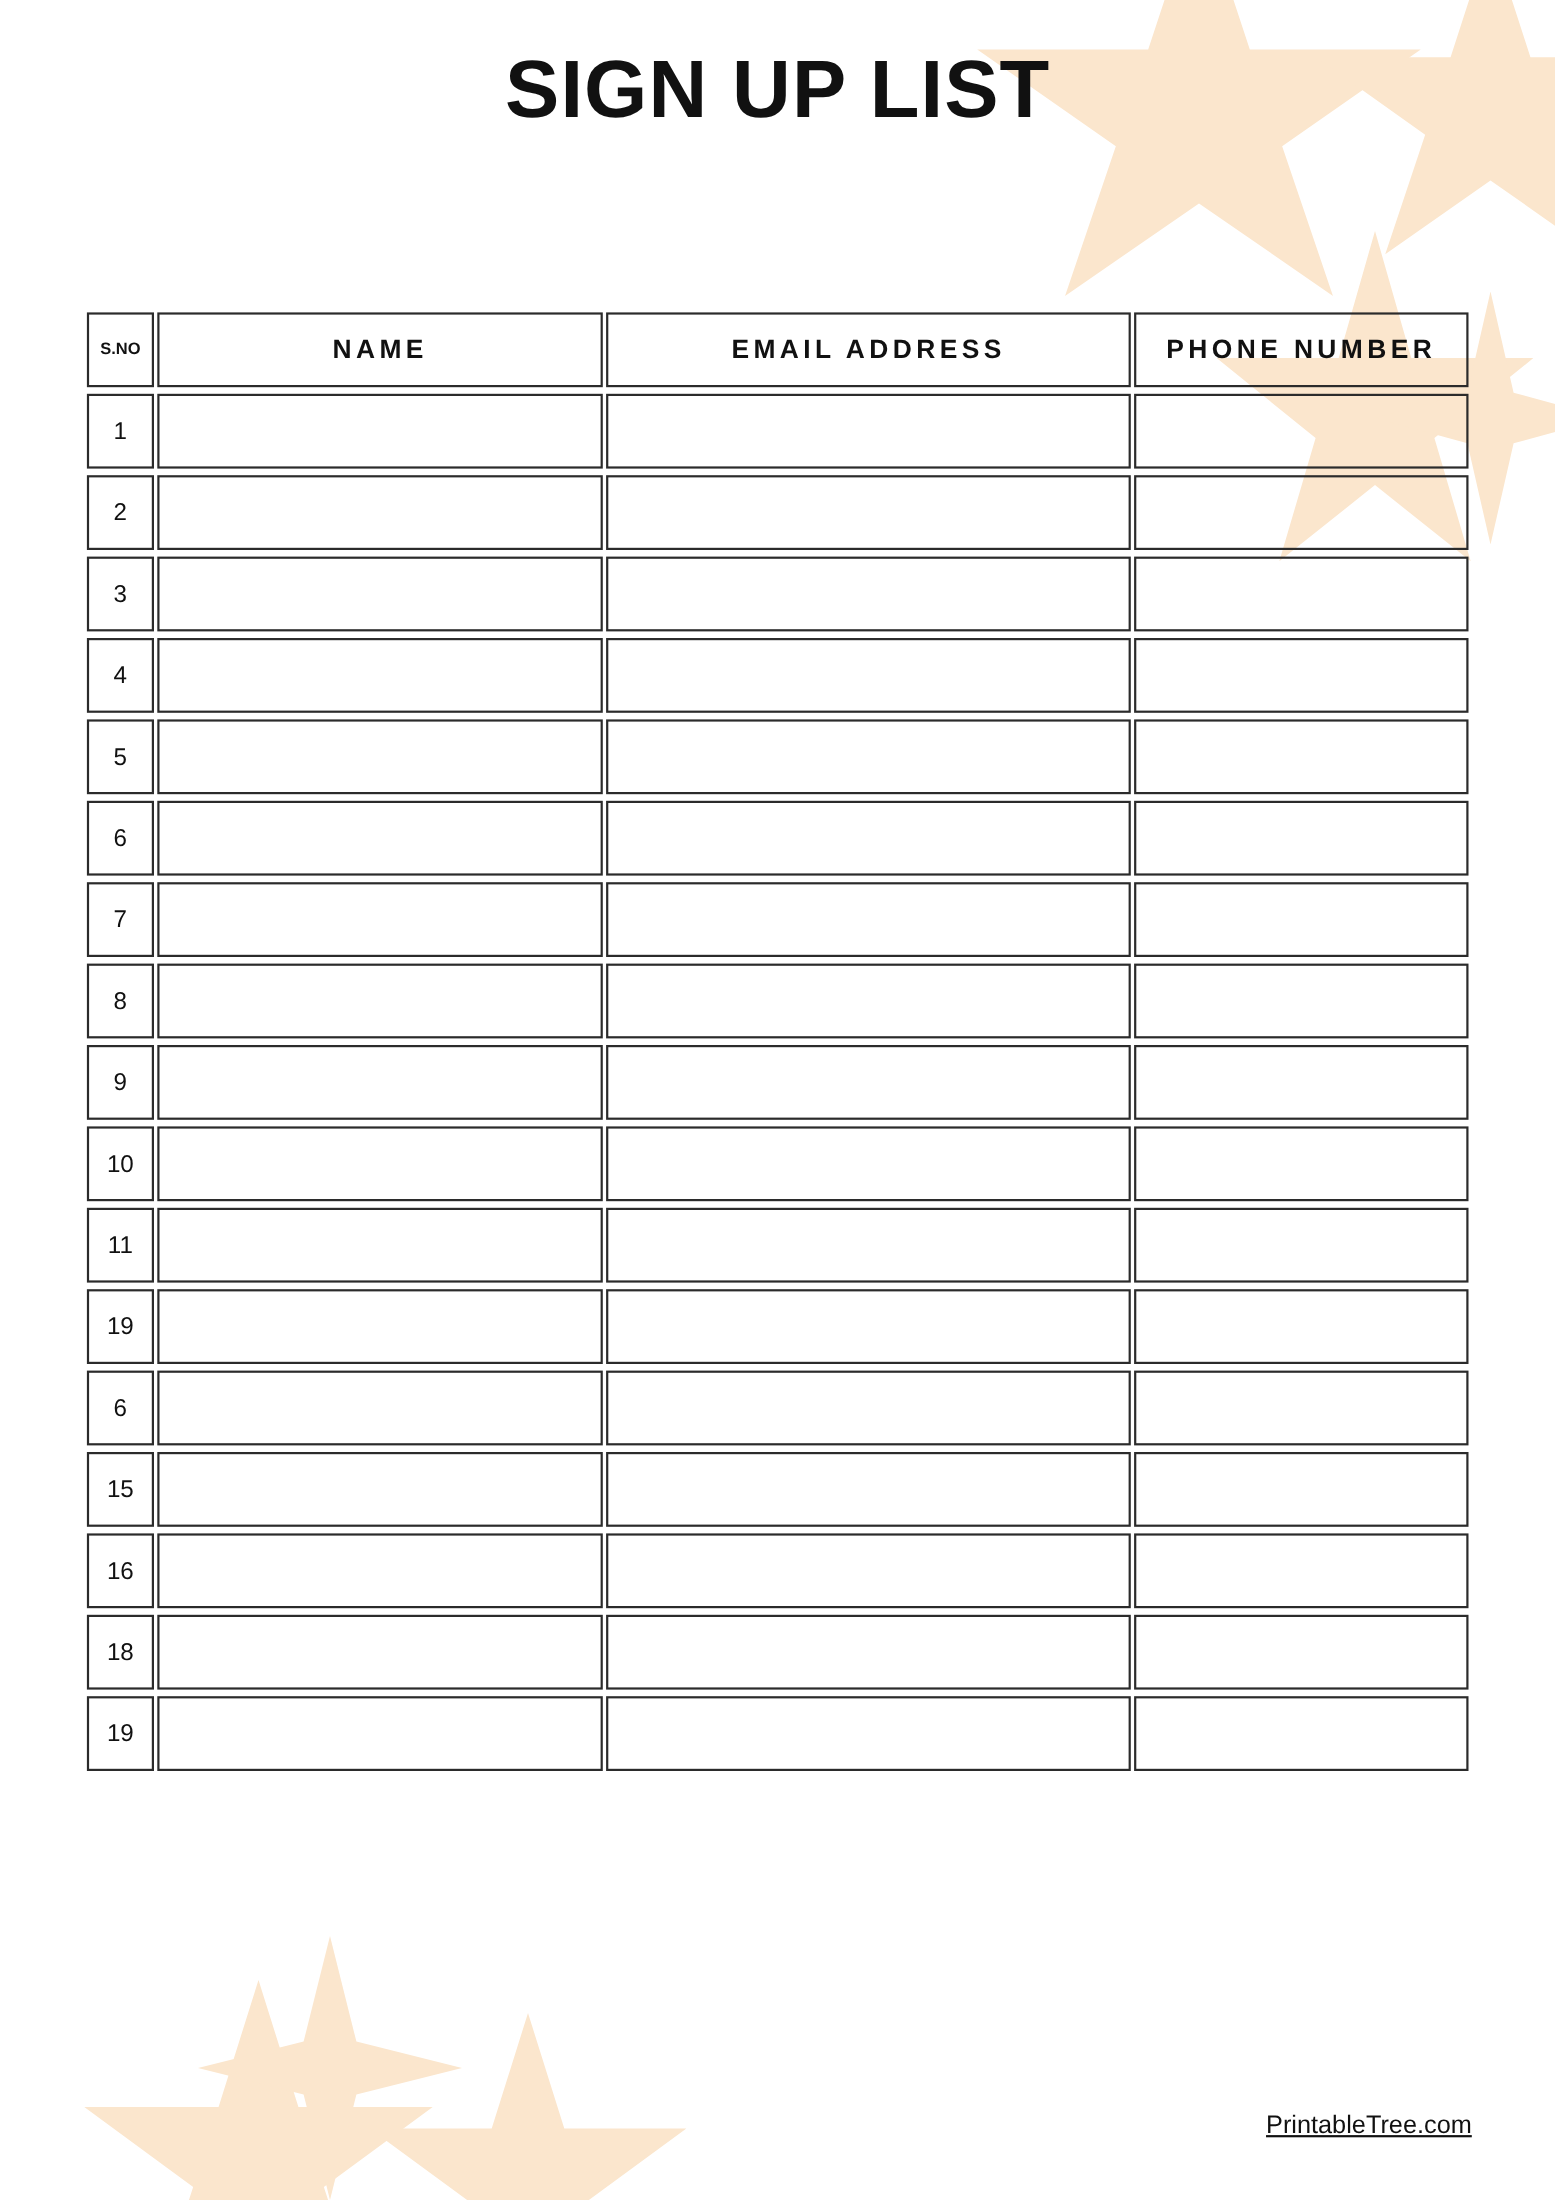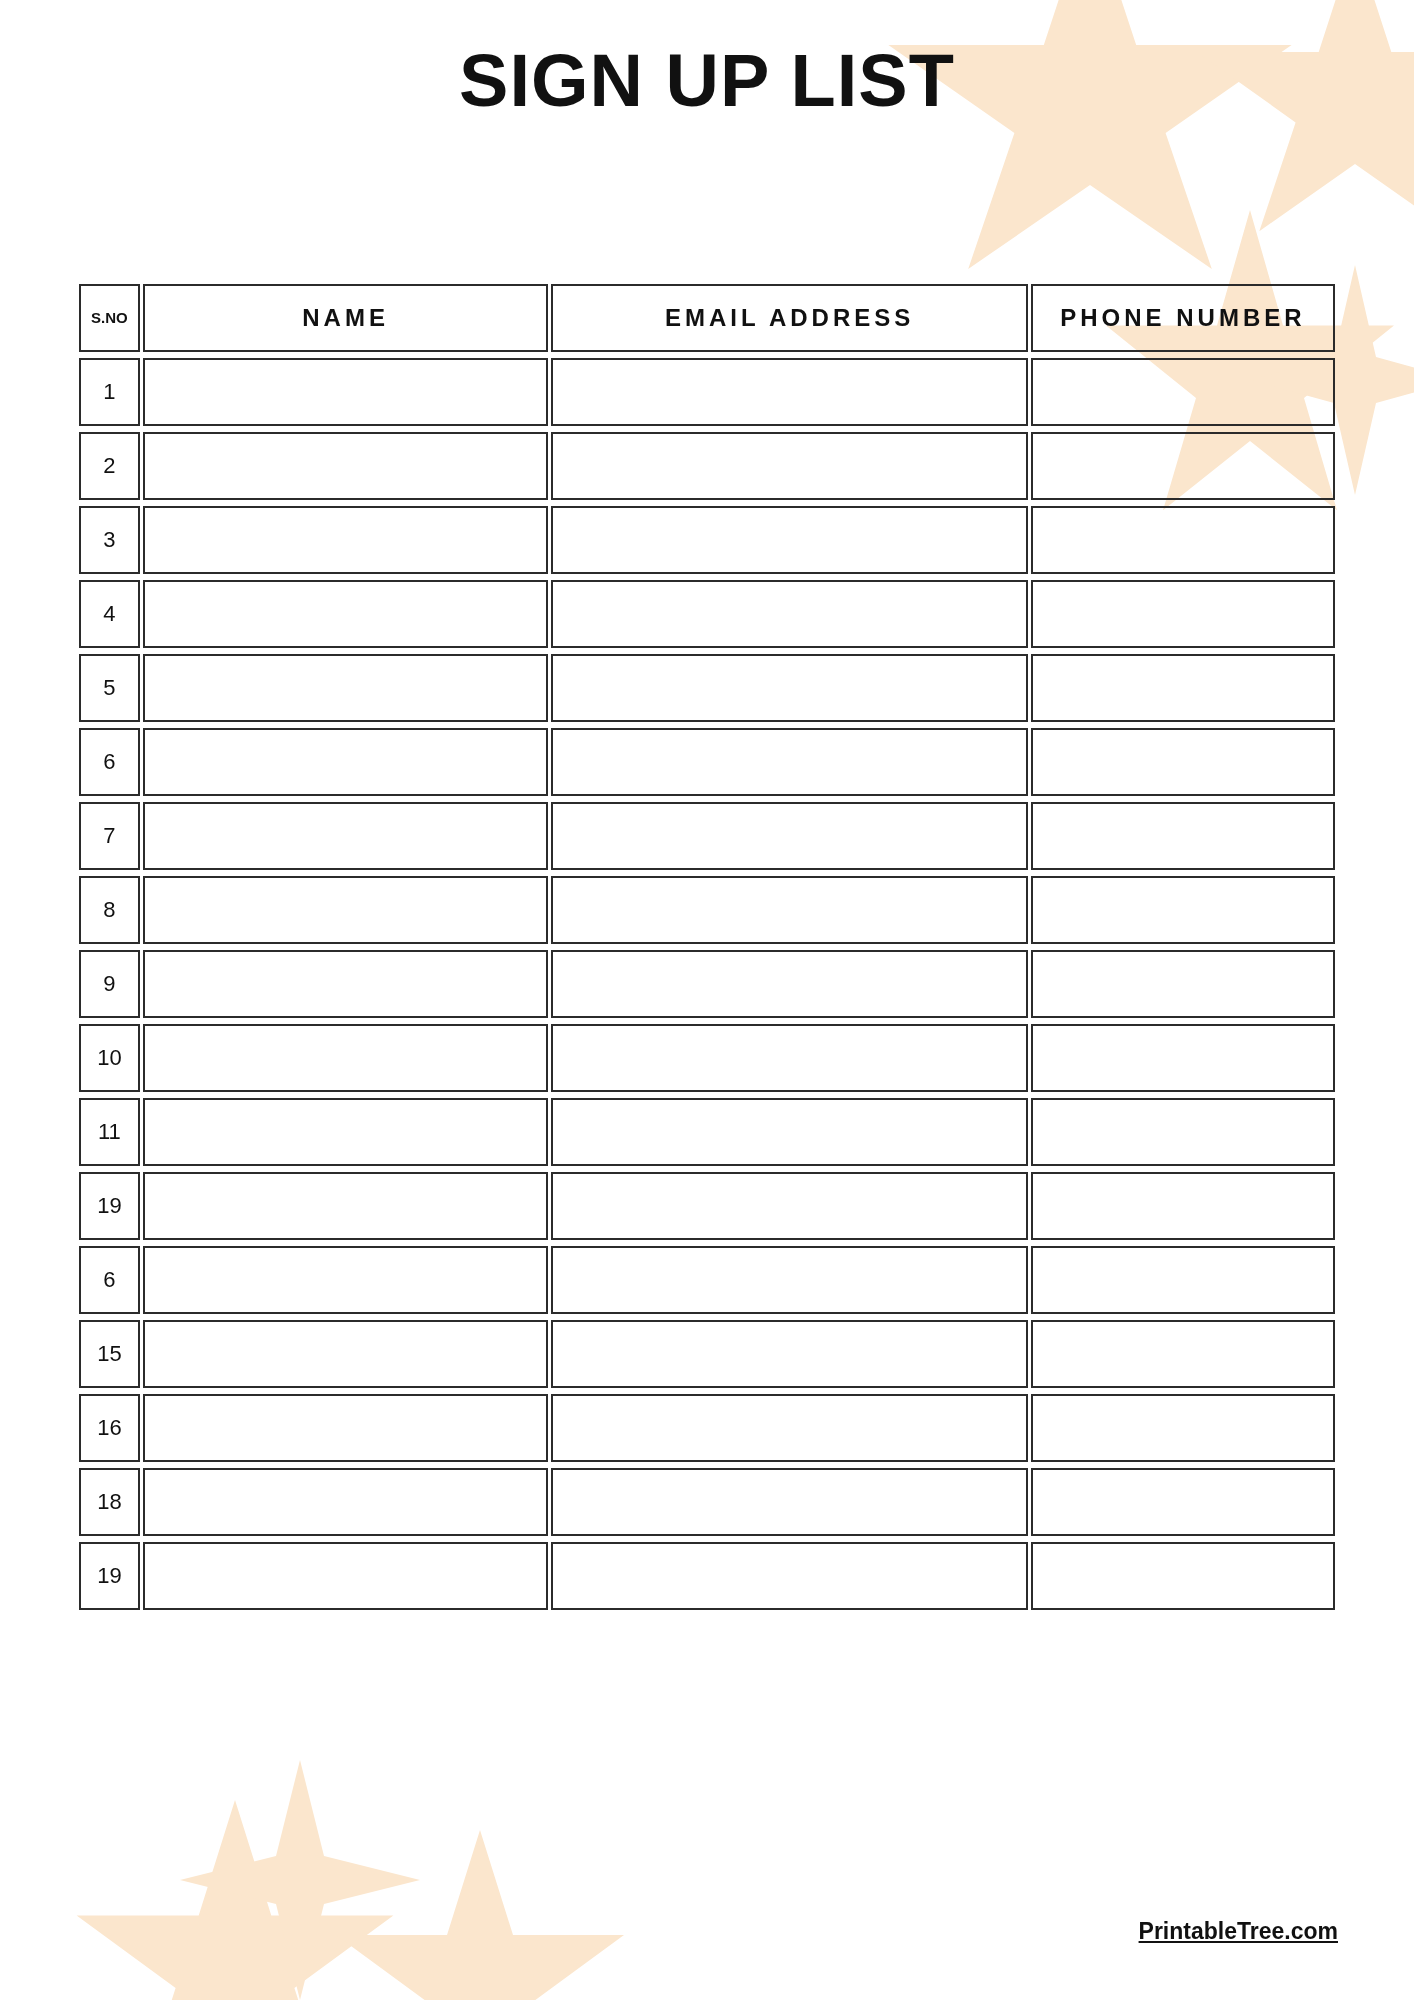--- a/index.html
+++ b/index.html
@@ -120,21 +120,21 @@
     font-size: 20px;
   }
 
   .footer {
     position: absolute;
     top: 1918px;
     left: 0;
     width: 1338px;
     text-align: right;
     font-size: 23px;
-    font-weight: bold;
+    font-weight: normal;
     color: #111111;
   }
   .footer a {
     color: #111111;
     text-decoration: underline;
   }
 </style>
 </head>
 <body>
 

